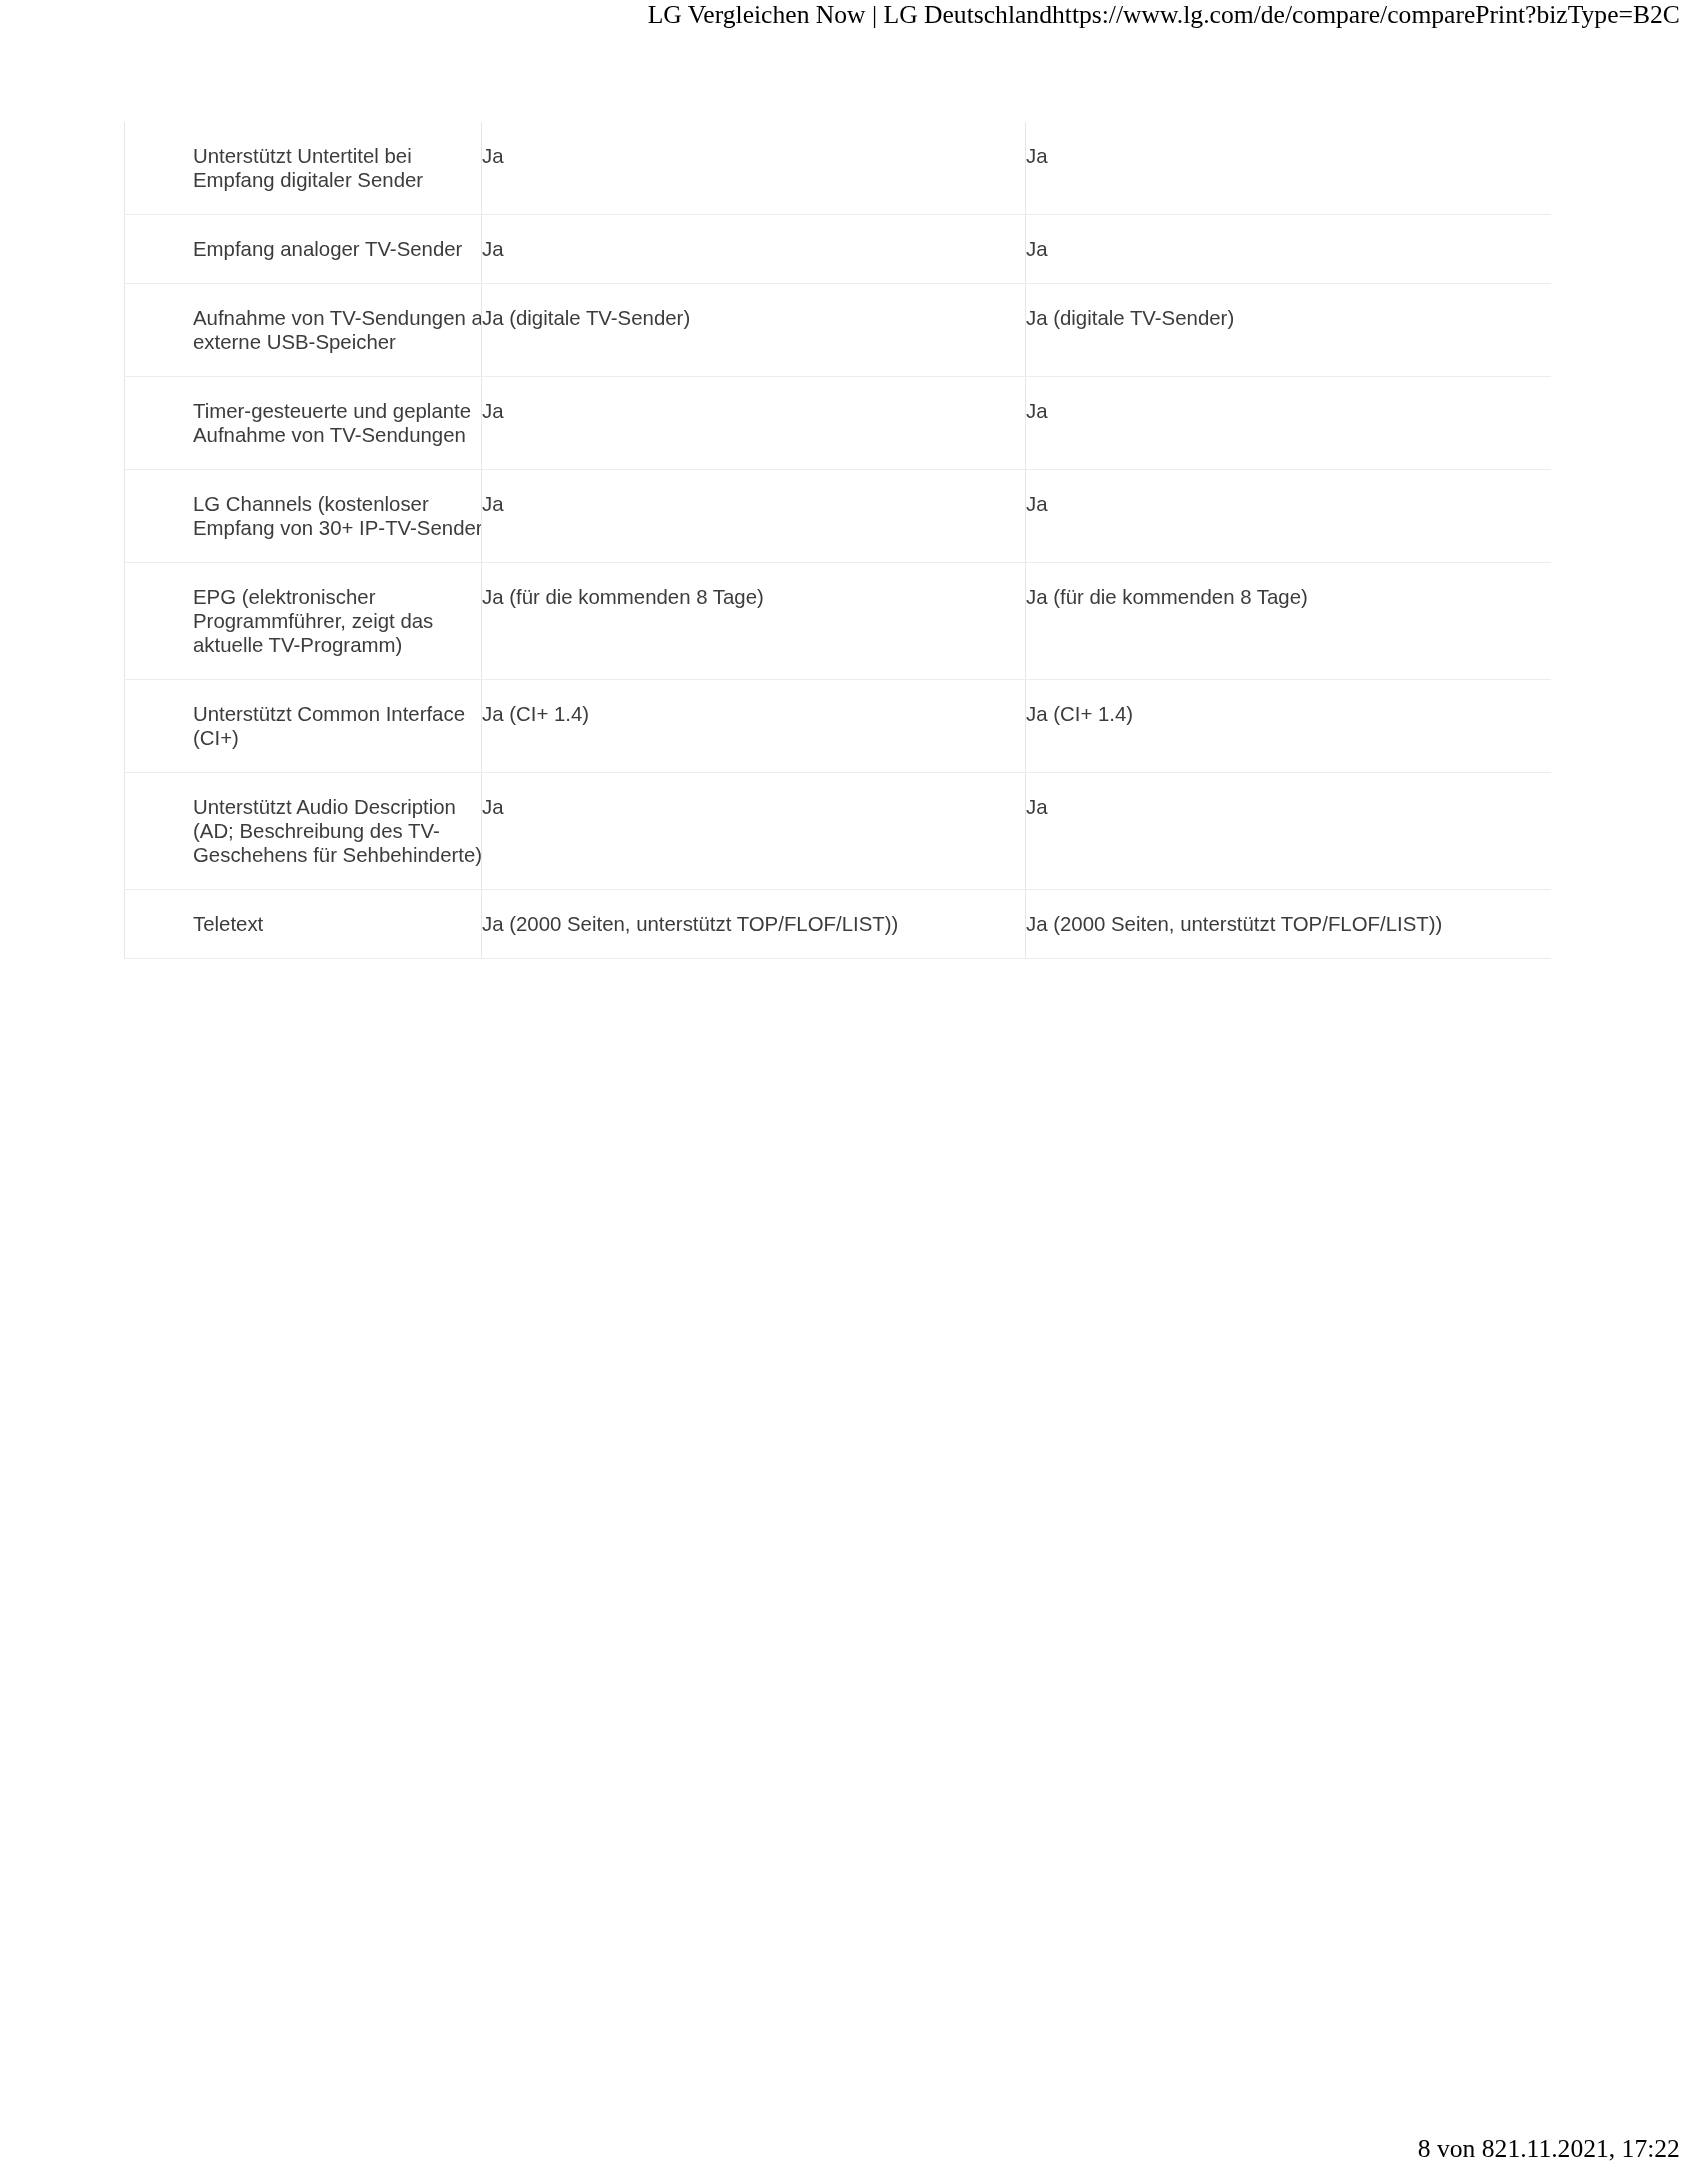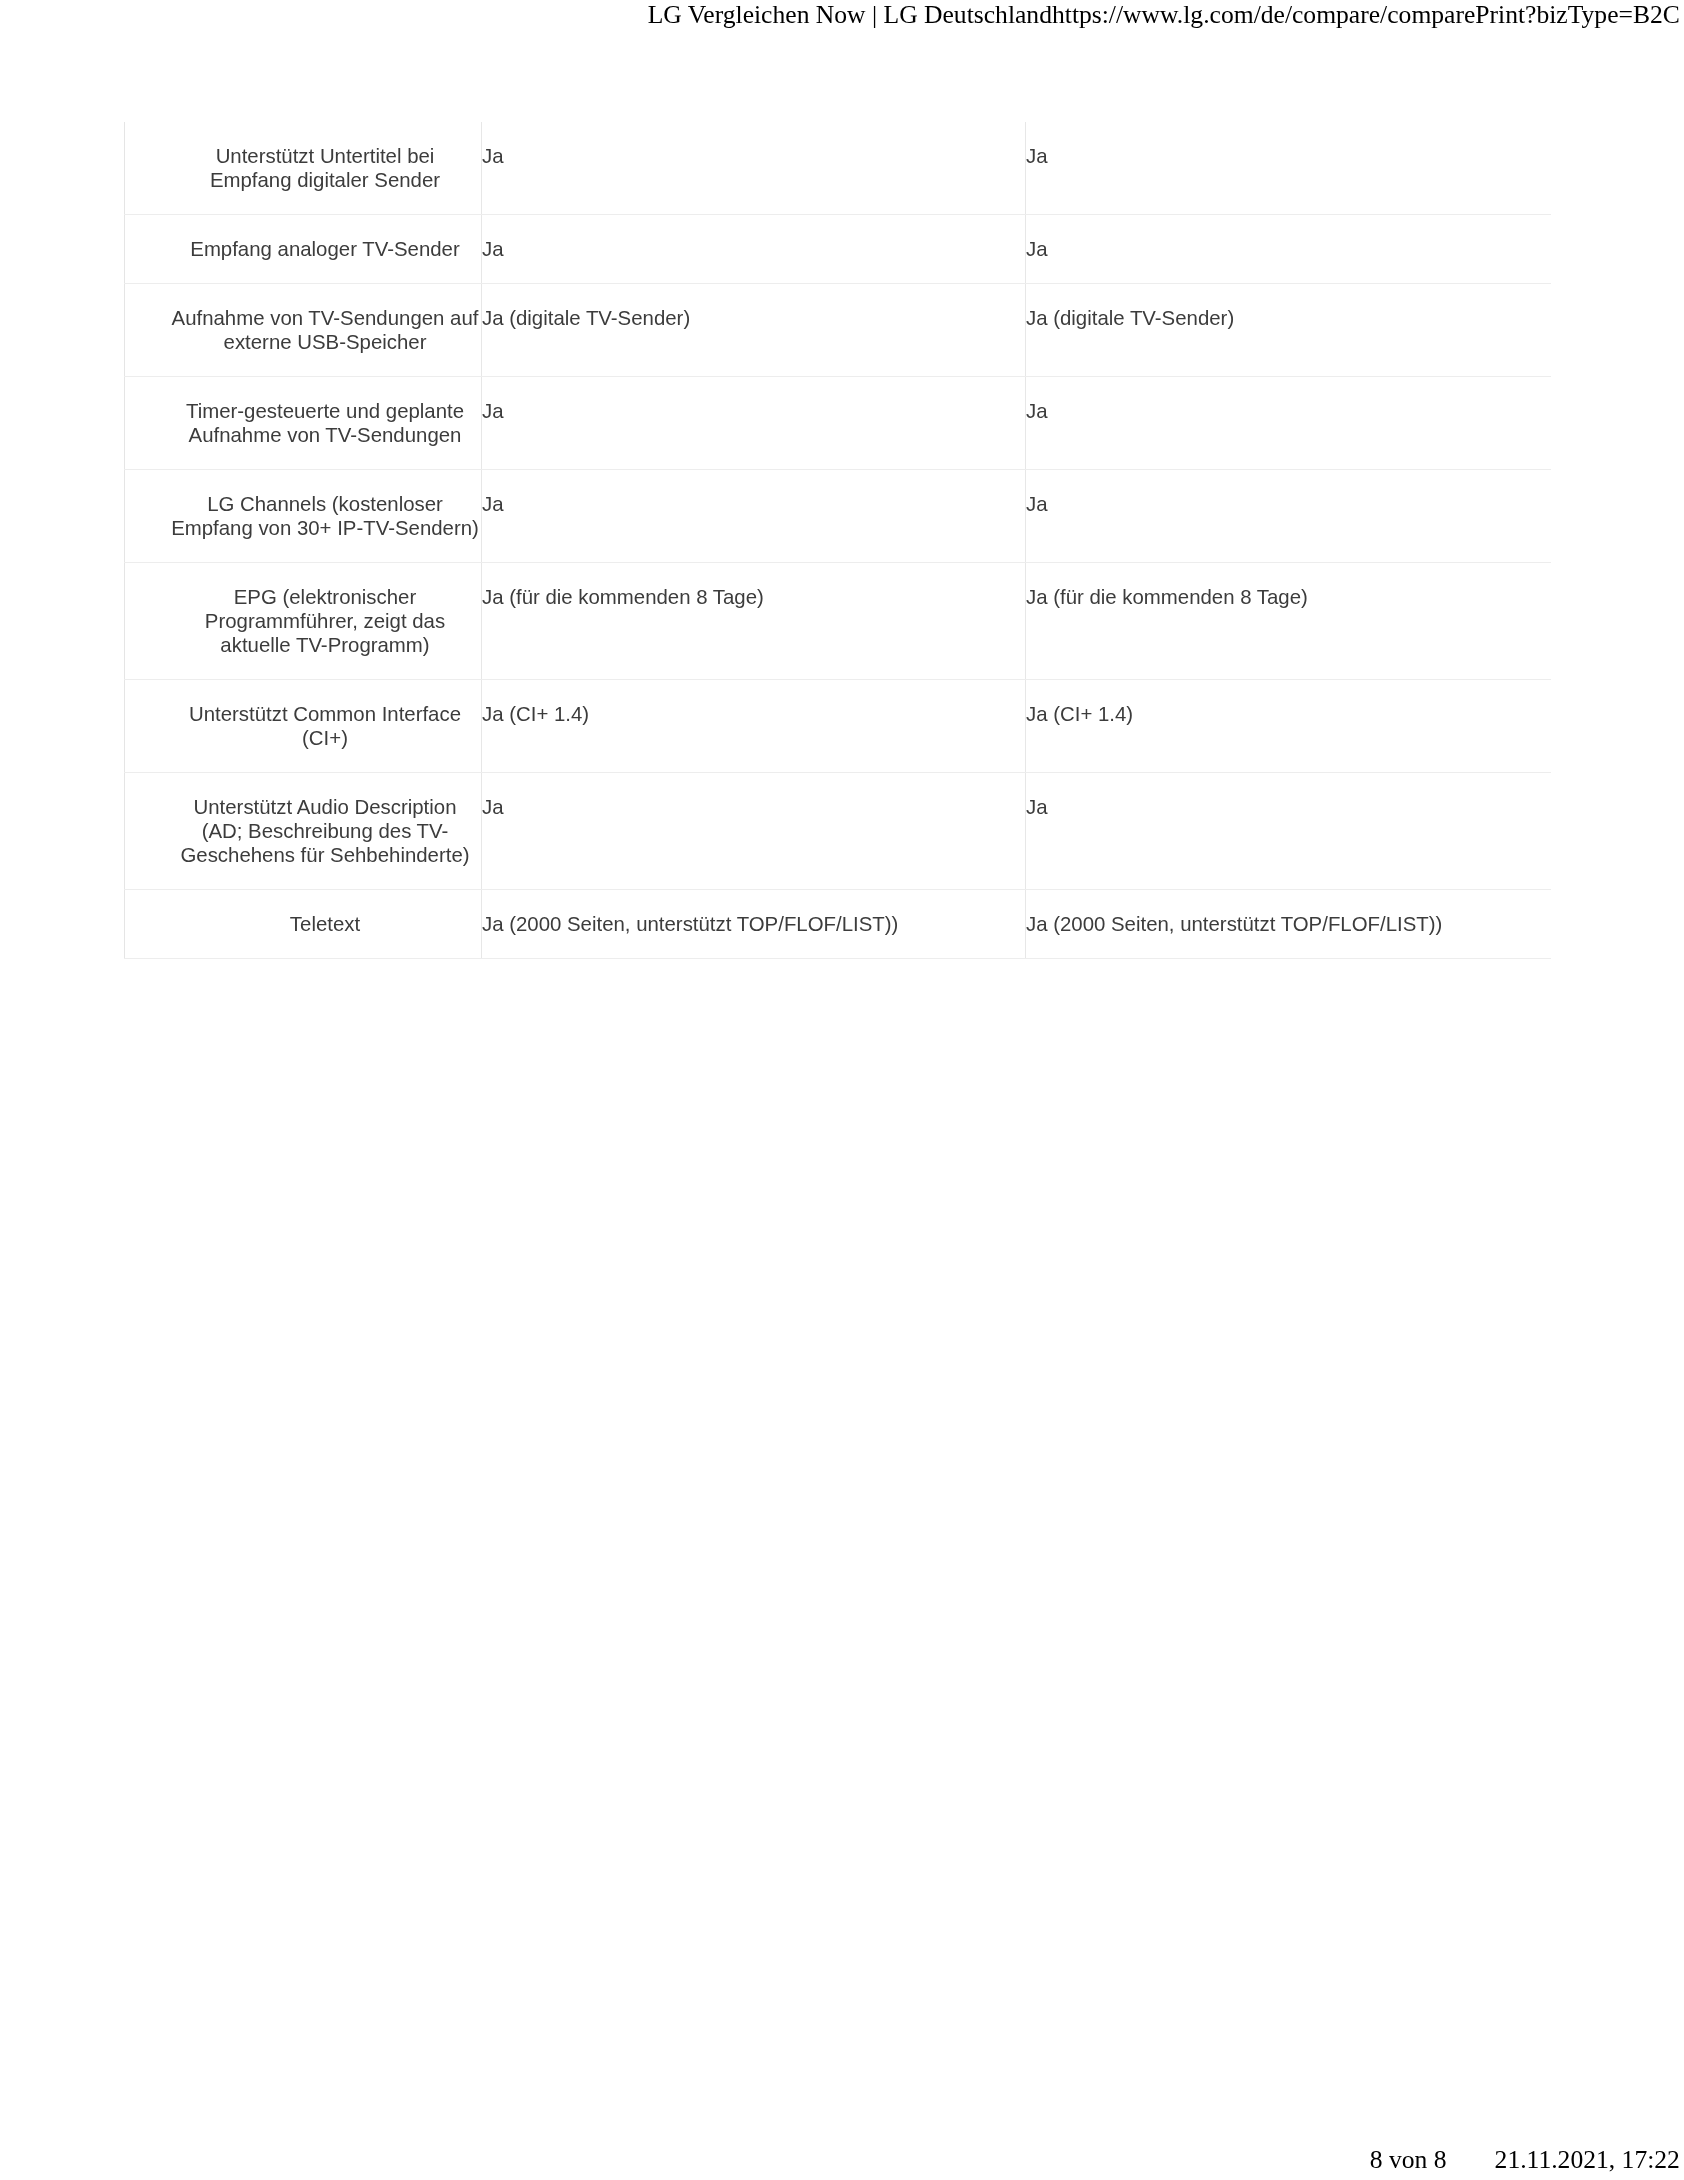--- a/index.html
+++ b/index.html
@@ -12,43 +12,43 @@
     font-family:"Liberation Sans",sans-serif;
   }
   .print-header,.print-footer{
     position:absolute;left:3.4px;right:5.1px;
     display:flex;justify-content:flex-end;align-items:flex-start;
     font-family:"Liberation Serif",serif;
     font-size:25.6px;line-height:29px;color:#000;
     white-space:pre;
   }
   .print-header{top:0;}
-  .print-footer{bottom:7px;align-items:flex-end;gap:48px;}
+  .print-footer{bottom:18px;align-items:flex-end;}
   table.compare-table{
     position:absolute;left:124px;top:122px;
     width:1426px;
     border-collapse:collapse;
     table-layout:fixed;
     border-left:0.9px solid #e5e5e5;
   }
   col.c-feature{width:357px;}
   col.c-val1{width:544px;}
   col.c-val2{width:525px;}
   td{
     border-bottom:0.9px solid #ededed;
     vertical-align:top;
     padding:22px 0;
     font-size:20.4px;line-height:24px;
     color:#3c3c3c;
     white-space:pre;
     overflow:hidden;
   }
   td.feature-cell{
-    padding-left:44px;
-    text-align:center;
+    padding-left:68px;
+    text-align:left;
   }
   td.value-cell{
     border-left:0.9px solid #e7e7e7;
     text-align:left;
   }
 </style>
 </head>
 <body>
 
 <div class="page">

